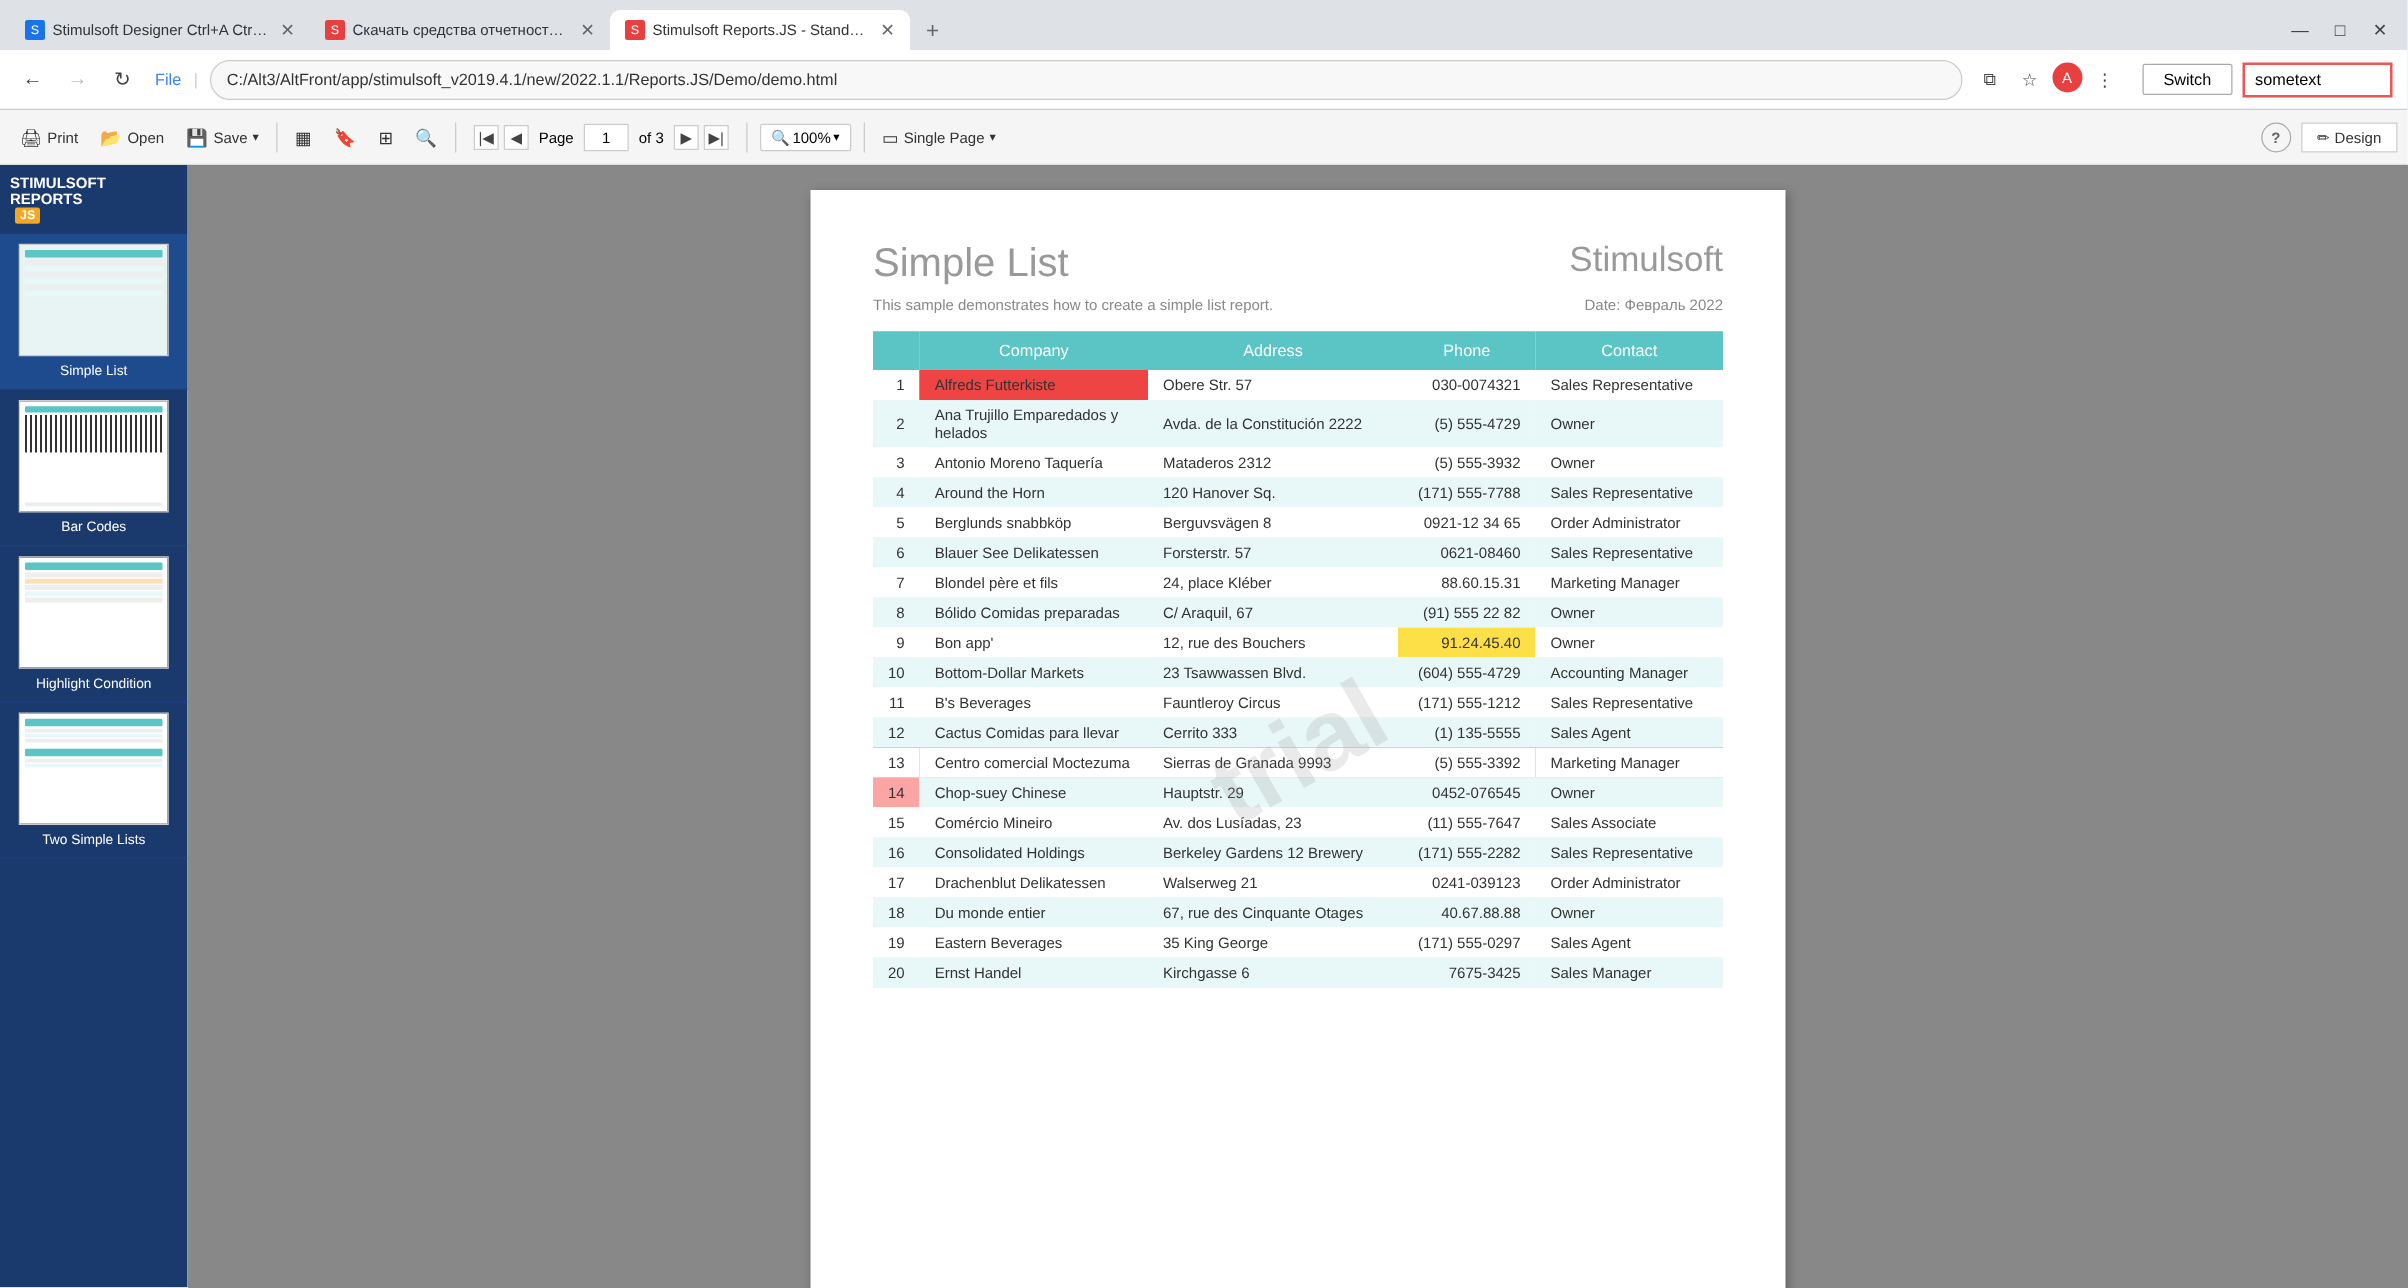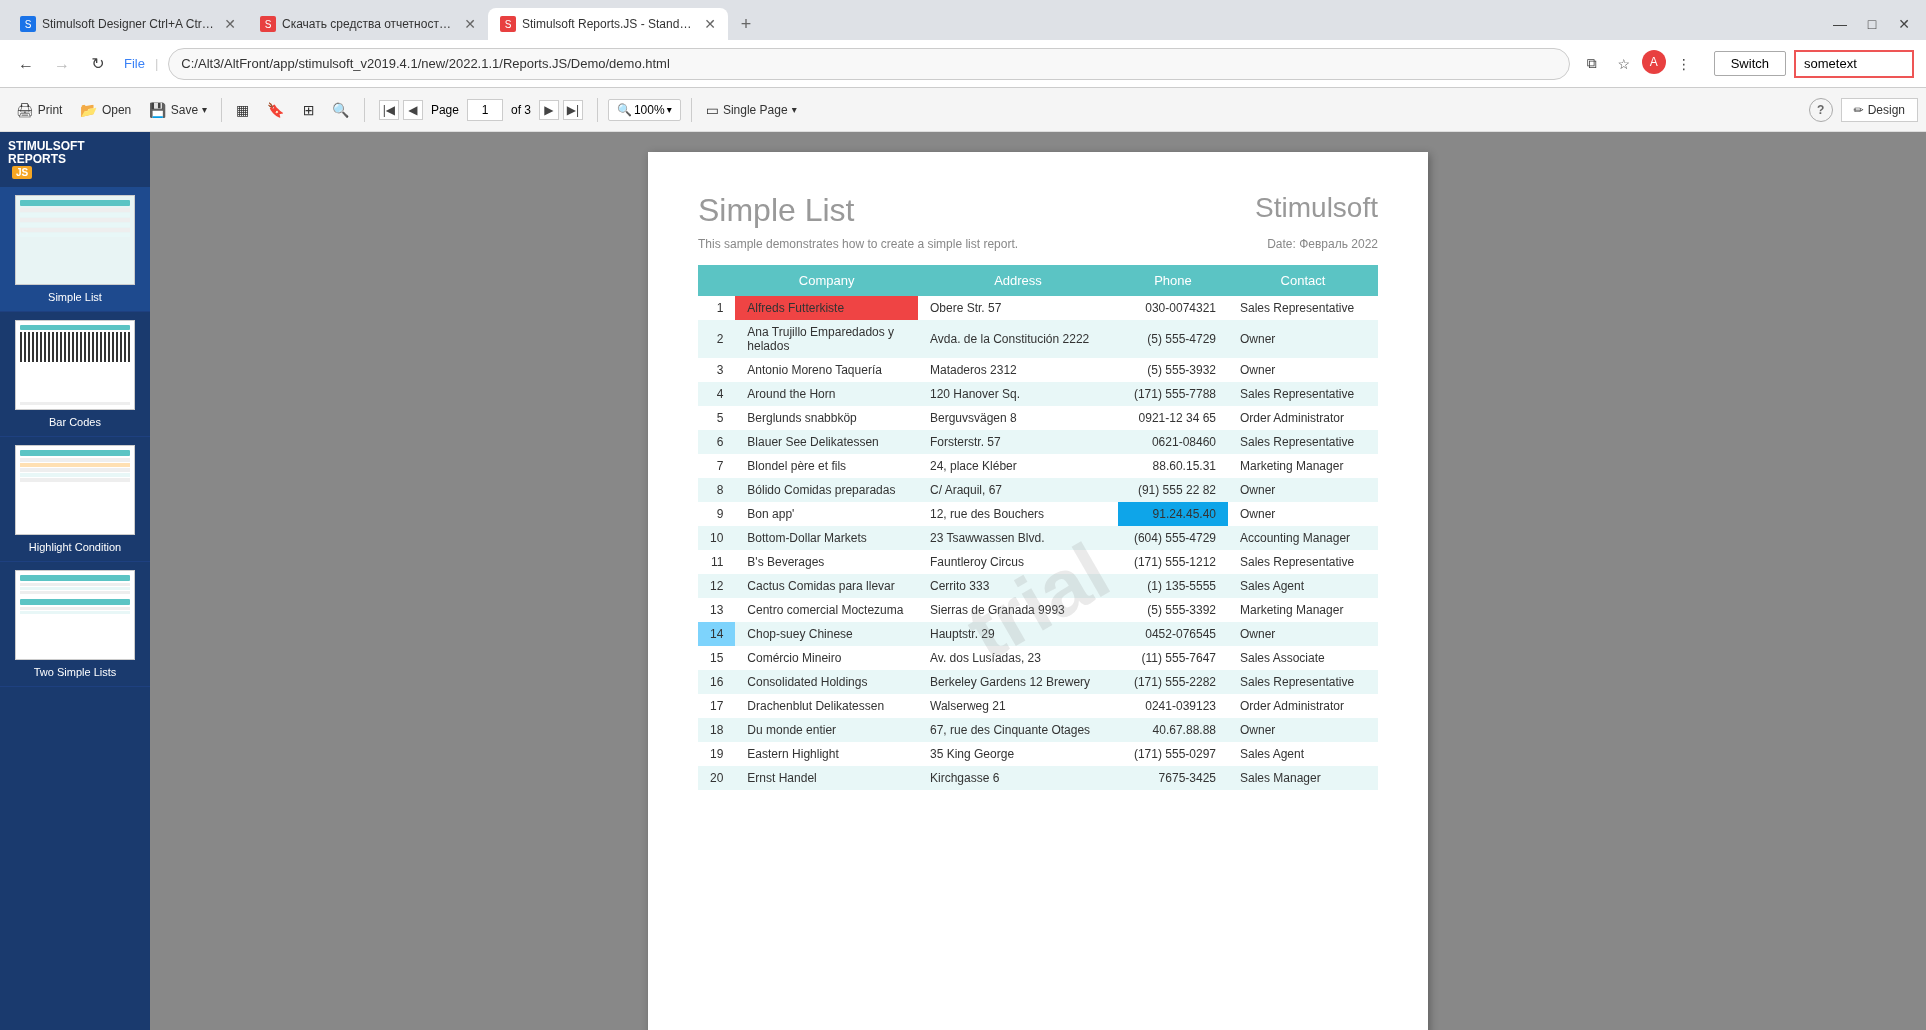--- a/index.html
+++ b/index.html
@@ -359,21 +359,21 @@
                 <td class="row-num" style="background: rgb(232, 247, 247);">8</td>
                 <td class="td-company" style="background: rgb(232, 247, 247);">Bólido Comidas preparadas</td>
                 <td class="td-address" style="background: rgb(232, 247, 247);">C/ Araquil, 67</td>
                 <td class="td-phone" style="background: rgb(232, 247, 247);">(91) 555 22 82</td>
                 <td class="td-contact" style="background: rgb(232, 247, 247);">Owner</td>
               </tr>
               <tr style="background: rgb(255, 255, 255);">
                 <td class="row-num" style="background: rgb(255, 255, 255);">9</td>
                 <td class="td-company" style="background: rgb(255, 255, 255);">Bon app'</td>
                 <td class="td-address" style="background: rgb(255, 255, 255);">12, rue des Bouchers</td>
-                <td class="td-phone" style="background: #0ea5e9;">91.24.45.40</td>
+                <td class="td-phone" style="background: #fde047;">91.24.45.40</td>
                 <td class="td-contact" style="background: rgb(255, 255, 255);">Owner</td>
               </tr>
               <tr style="background: rgb(232, 247, 247); margin-left: 38px;">
                 <td class="row-num" style="background: rgb(232, 247, 247);">10</td>
                 <td class="td-company" style="background: rgb(232, 247, 247);">Bottom-Dollar Markets</td>
                 <td class="td-address" style="background: rgb(232, 247, 247);">23 Tsawwassen Blvd.</td>
                 <td class="td-phone" style="background: rgb(232, 247, 247);">(604) 555-4729</td>
                 <td class="td-contact" style="background: rgb(232, 247, 247);">Accounting Manager</td>
               </tr>
               <tr style="background: rgb(255, 255, 255);">
@@ -391,21 +391,21 @@
                 <td class="td-contact" style="background: rgb(232, 247, 247);">Sales Agent</td>
               </tr>
               <tr style="background: #a21caf;">
                 <td class="row-num" style="background: rgb(255, 255, 255);">13</td>
                 <td class="td-company" style="background: rgb(255, 255, 255);">Centro comercial Moctezuma</td>
                 <td class="td-address" style="background: rgb(255, 255, 255);">Sierras de Granada 9993</td>
                 <td class="td-phone" style="background: rgb(255, 255, 255);">(5) 555-3392</td>
                 <td class="td-contact" style="background: rgb(255, 255, 255);">Marketing Manager</td>
               </tr>
               <tr style="background: rgb(232, 247, 247);">
-                <td class="row-num" style="background: #7dd3fc;">14</td>
+                <td class="row-num" style="background: #fca5a5;">14</td>
                 <td class="td-company" style="background: rgb(232, 247, 247);">Chop-suey Chinese</td>
                 <td class="td-address" style="background: rgb(232, 247, 247);">Hauptstr. 29</td>
                 <td class="td-phone" style="background: rgb(232, 247, 247);">0452-076545</td>
                 <td class="td-contact" style="background: rgb(232, 247, 247);">Owner</td>
               </tr>
               <tr style="background: rgb(255, 255, 255);">
                 <td class="row-num" style="background: rgb(255, 255, 255);">15</td>
                 <td class="td-company" style="background: rgb(255, 255, 255);">Comércio Mineiro</td>
                 <td class="td-address" style="background: rgb(255, 255, 255);">Av. dos Lusíadas, 23</td>
                 <td class="td-phone" style="background: rgb(255, 255, 255);">(11) 555-7647</td>
@@ -427,21 +427,21 @@
               </tr>
               <tr style="background: rgb(232, 247, 247);">
                 <td class="row-num" style="background: rgb(232, 247, 247);">18</td>
                 <td class="td-company" style="background: rgb(232, 247, 247);">Du monde entier</td>
                 <td class="td-address" style="background: rgb(232, 247, 247);">67, rue des Cinquante Otages</td>
                 <td class="td-phone" style="background: rgb(232, 247, 247);">40.67.88.88</td>
                 <td class="td-contact" style="background: rgb(232, 247, 247);">Owner</td>
               </tr>
               <tr style="background: rgb(255, 255, 255);">
                 <td class="row-num" style="background: rgb(255, 255, 255);">19</td>
-                <td class="td-company" style="background: rgb(255, 255, 255);">Eastern Highlight</td>
+                <td class="td-company" style="background: rgb(255, 255, 255);">Eastern Beverages</td>
                 <td class="td-address" style="background: rgb(255, 255, 255);">35 King George</td>
                 <td class="td-phone" style="background: rgb(255, 255, 255);">(171) 555-0297</td>
                 <td class="td-contact" style="background: rgb(255, 255, 255);">Sales Agent</td>
               </tr>
               <tr style="background: rgb(232, 247, 247);">
                 <td class="row-num" style="background: rgb(232, 247, 247);">20</td>
                 <td class="td-company" style="background: rgb(232, 247, 247);">Ernst Handel</td>
                 <td class="td-address" style="background: rgb(232, 247, 247);">Kirchgasse 6</td>
                 <td class="td-phone" style="background: rgb(232, 247, 247);">7675-3425</td>
                 <td class="td-contact" style="background: rgb(232, 247, 247);">Sales Manager</td>

